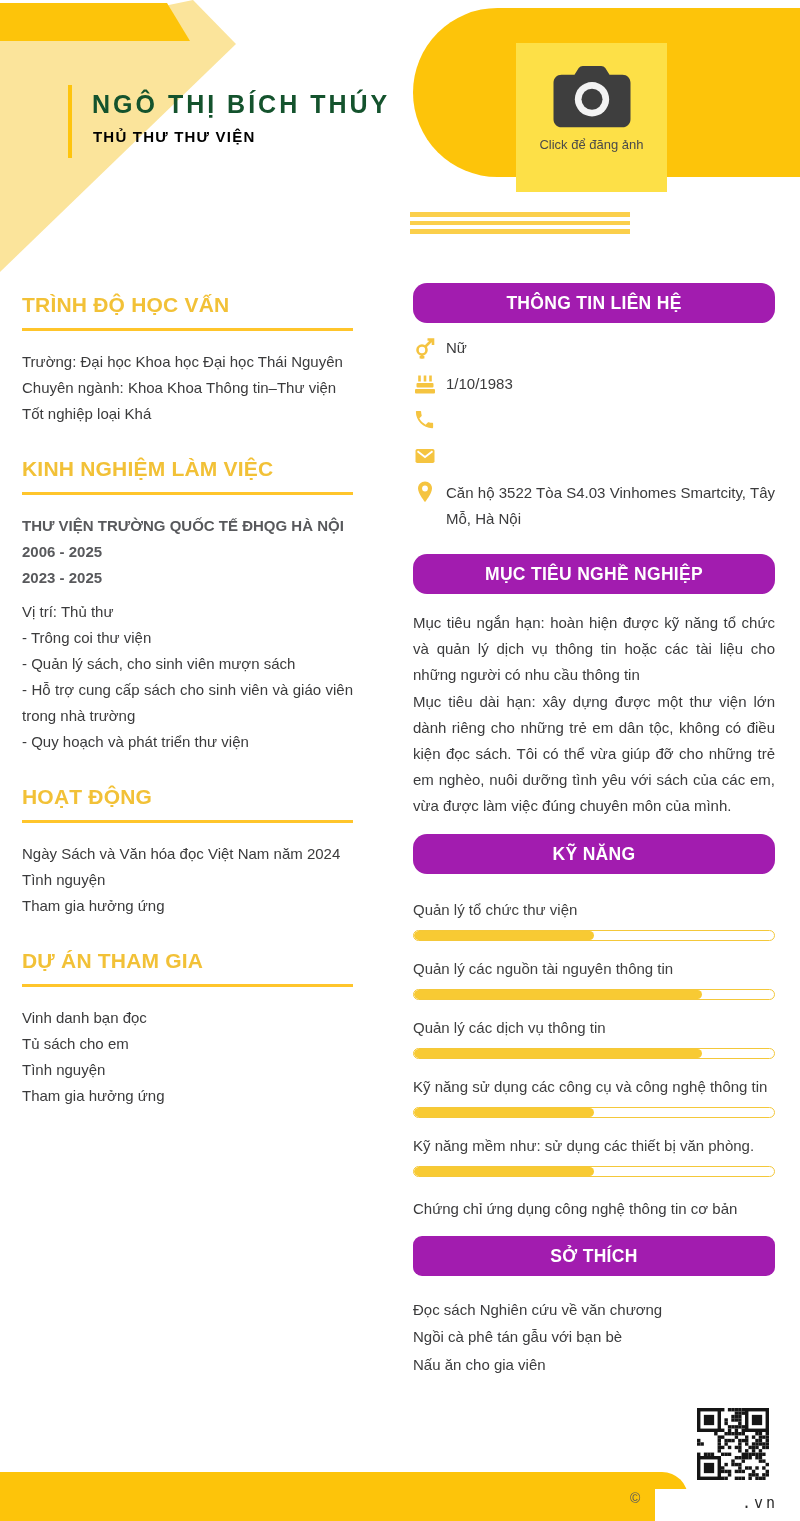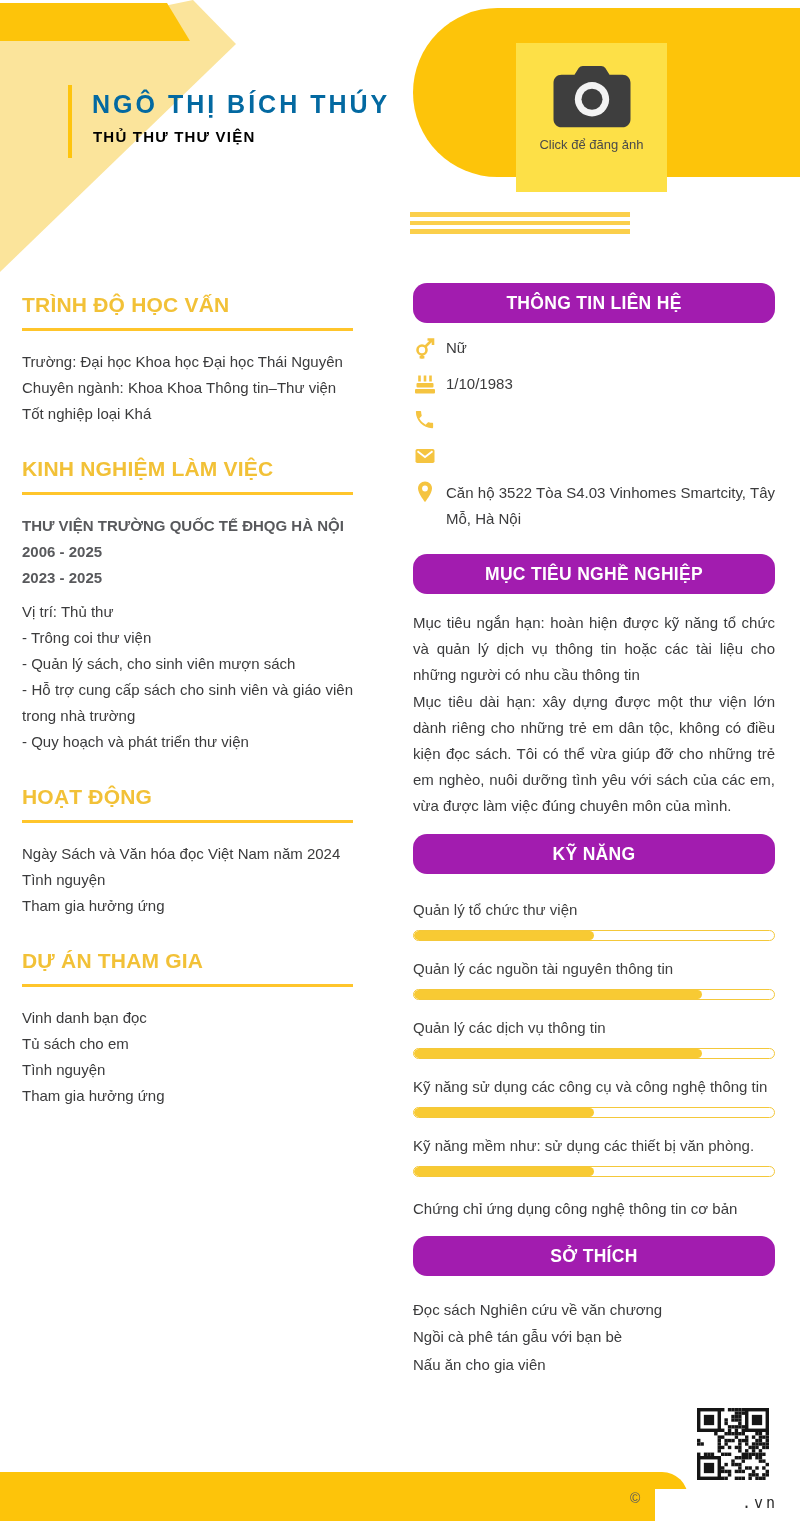--- a/index.html
+++ b/index.html
@@ -6,21 +6,21 @@
   #page{position:relative;width:800px;height:1521px;background:#fff;overflow:hidden;
         font-family:"Liberation Sans",sans-serif;color:#3b3b3c;}
   
   .arrow-light{position:absolute;left:0;top:0;width:240px;height:275px;background:#fbe49b;
     -webkit-clip-path:polygon(0 40px,193px 0,236px 44px,0 272px);
     clip-path:polygon(0 40px,193px 0,236px 44px,0 272px);}
   .band-dark{position:absolute;left:0;top:3px;width:190px;height:38px;background:#fdc40a;
     -webkit-clip-path:polygon(0 0,167px 0,190px 38px,0 38px);
     clip-path:polygon(0 0,167px 0,190px 38px,0 38px);}
   .name-bar{position:absolute;left:68px;top:85px;width:4px;height:73px;background:#fec40d;}
-  .name{position:absolute;left:92px;top:90px;font-size:25px;font-weight:bold;letter-spacing:3px;color:#0369a1;white-space:nowrap;}
+  .name{position:absolute;left:92px;top:90px;font-size:25px;font-weight:bold;letter-spacing:3px;color:#14532d;white-space:nowrap;}
   .job-title{position:absolute;left:93px;top:128px;font-size:15px;font-weight:bold;letter-spacing:1.2px;color:#000000;white-space:nowrap;}
   .blob{position:absolute;left:413px;top:8px;width:387px;height:169px;background:#fdc40a;border-radius:85px 0 0 85px;}
   .photo-box{position:absolute;left:516px;top:43px;width:151px;height:149px;background:#fde047;
     display:flex;flex-direction:column;align-items:center;cursor:pointer;}
   .photo-box svg{margin-top:16px;}
   .photo-caption{margin-top:4px;font-size:13px;color:#4a4a4a;}
   .stripes{position:absolute;left:410px;top:212px;width:220px;}
   .stripes div{height:4.5px;background:#fbcf4b;margin-bottom:4px;}
   
   .col-left{position:absolute;left:22px;top:293px;width:331px;}
@@ -33,21 +33,21 @@
   .just{text-align:justify;}
   .pos-block{margin-top:8px;}
   
   .pill{height:40px;border-radius:14px;background:#a21caf;color:#fff;font-weight:bold;
         font-size:17.5px;line-height:40px;text-align:center;letter-spacing:0.3px;}
   .contact{margin-top:13px;}
   .crow{display:flex;align-items:flex-start;min-height:24px;margin-bottom:12px;}
   .cicon{flex:none;width:24px;height:24px;}
   .clabel{margin-left:9px;font-size:15px;line-height:24px;color:#3b3b3c;}
   .clabel.addr{line-height:26px;text-align:justify;}
-  .mt22{margin-top:22px;} .mt14{margin-top:14px;} .mt10{margin-top:10px;} .mt16v{margin-top:16px;}
+  .mt22{margin-top:22px;} .mt14{margin-top:14px;} .mt10{margin-top:10px;} .mt16v{margin-top:16px;border-radius:9px;}
   .objective{margin-top:16px;font-size:15px;line-height:26.2px;text-align:justify;}
   .skills{margin-top:25px;}
   .skill-row{margin-bottom:17px;}
   .skill-label{font-size:15px;line-height:21px;color:#404040;}
   .skill-track{margin-top:10px;height:9px;border:1.5px solid #f4c83a;border-radius:7px;background:#fff;overflow:hidden;}
   .skill-fill{height:100%;background:#f8ca33;border-radius:7px;}
   .cert-line{margin-top:21px;font-size:15px;line-height:22px;}
   .hobbies{margin-top:20px;font-size:15px;line-height:27.5px;}
   
   .footer-bar{position:absolute;left:0;top:1472px;width:688px;height:49px;background:#fdc40a;border-radius:0 26px 0 0;z-index:1;}

